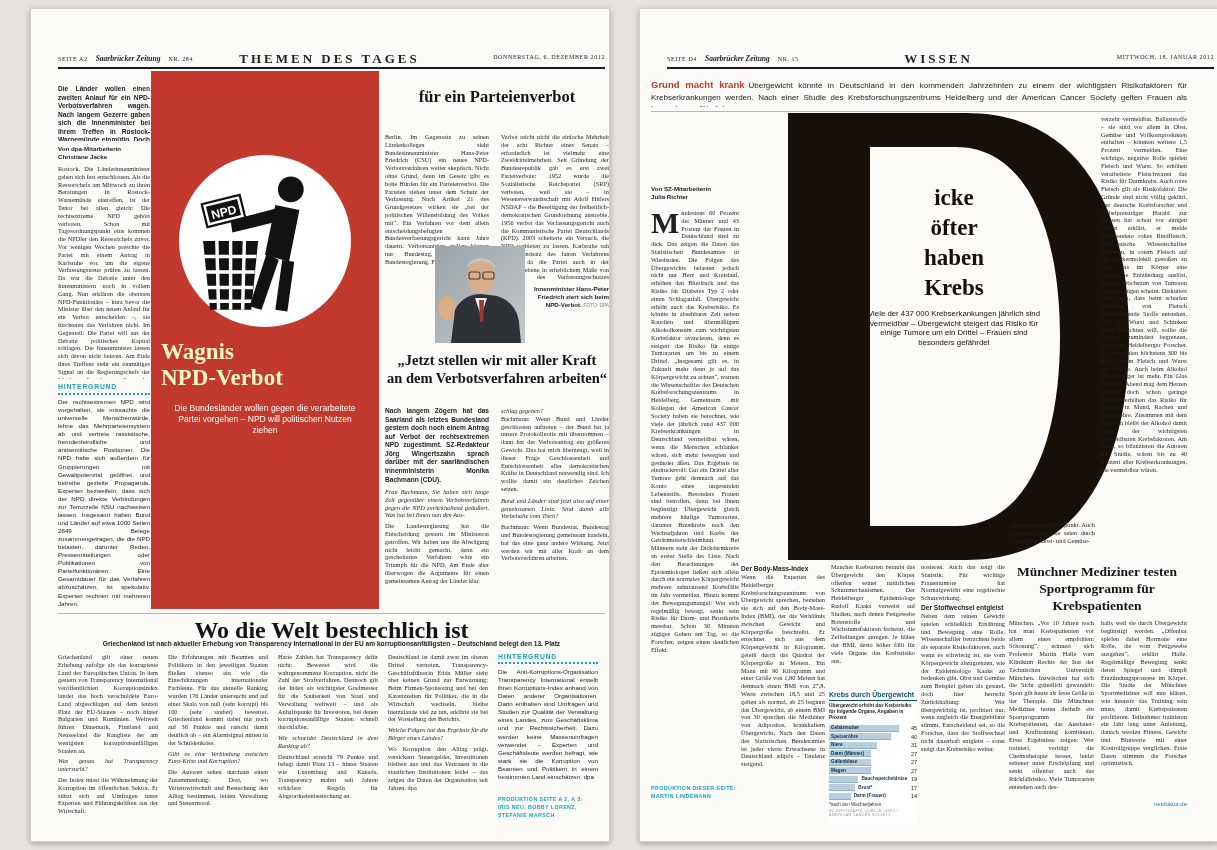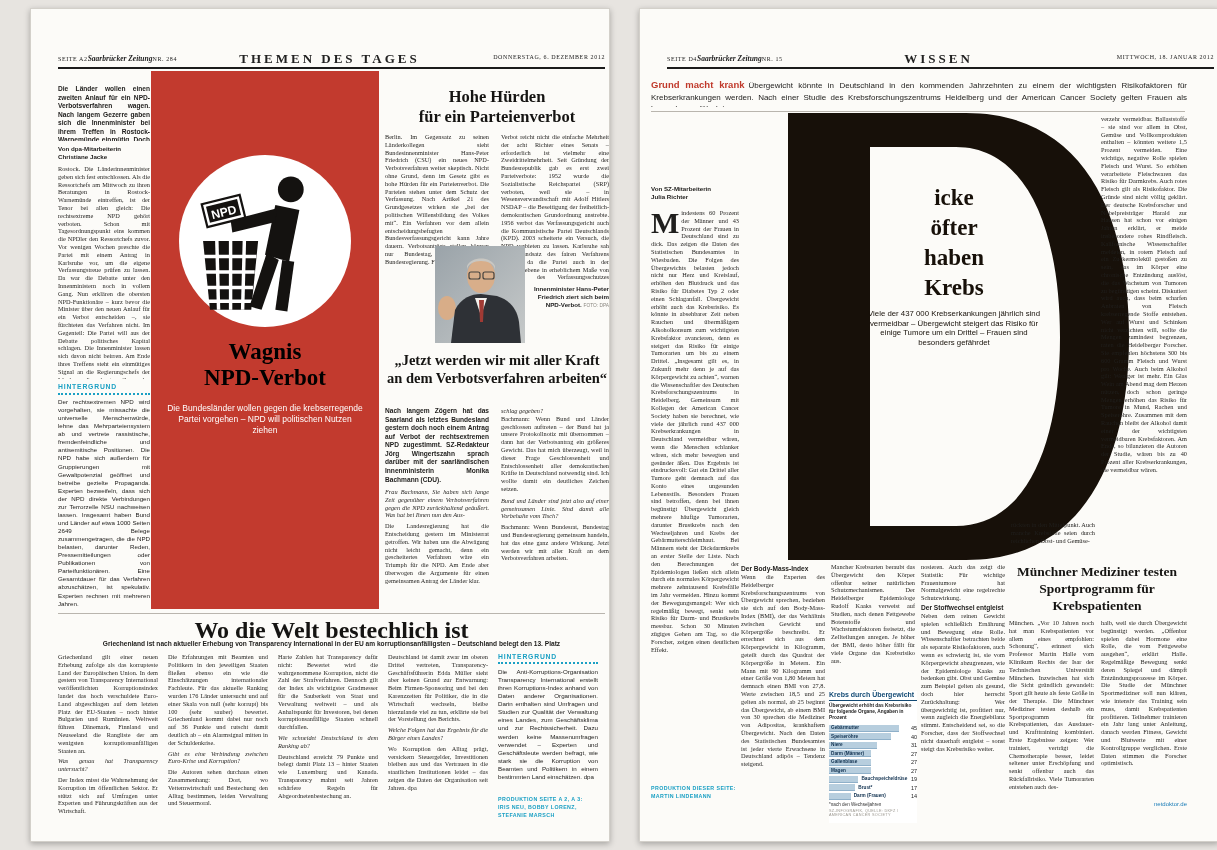--- a/index.html
+++ b/index.html
@@ -9,37 +9,37 @@
         border:1px solid #d3d0ca;box-shadow:0 2px 6px rgba(0,0,0,.28);box-sizing:border-box;}
   #page-left{left:30px;} #page-right{left:639px;}
   .abs{position:absolute;}
   
   .phead{position:absolute;top:42px;left:27px;right:4px;height:16px;font-size:6px;
          letter-spacing:.6px;color:#222;}
   .phead .lft{position:absolute;left:0;top:3px;}
   .phead .rgt{position:absolute;right:0;top:3px;}
   .phead .ctr{position:absolute;left:0;right:4px;text-align:center;top:0;
               font:bold 13px "Liberation Serif",serif;letter-spacing:3px;}
-  .masthead{font:bold italic 7.5px "Liberation Serif",serif;letter-spacing:0;margin:0 0;}
+  .masthead{font:bold italic 7.5px "Liberation Serif",serif;letter-spacing:0;margin:0 8px;}
   .hrule{position:absolute;height:1.5px;background:#1b1b1b;left:27px;right:4px;}
   .grule{position:absolute;height:1px;background:#b9b5ae;left:27px;right:4px;}
   
   .bt{font:6.3px/1.24 "Liberation Serif",serif;text-align:justify;overflow:hidden;
       color:#201f1d;}
   .sans{font-family:"Liberation Sans",sans-serif;}
   .intro{font:bold 6.6px/1.3 "Liberation Sans",sans-serif;text-align:justify;overflow:hidden;}
   .byline{font:bold 6.2px/1.35 "Liberation Sans",sans-serif;}
   .ital{font-style:italic;}
   .hint-label{font:bold 6.8px "Liberation Sans",sans-serif;color:#1ba0c4;letter-spacing:.8px;}
   .hint-dots{border-top:2px dotted #1ba0c4;}
   .hint-text{font:6.2px/1.3 "Liberation Sans",sans-serif;text-align:justify;overflow:hidden;}
   .credits{font:bold 5.3px/1.5 "Liberation Sans",sans-serif;color:#1ba0c4;letter-spacing:.4px;}
   
   .poster{background:#c23a2e;}
-  .poster-title{font:bold 23px/1.12 "Liberation Serif",serif;color:#000000;text-align:center;}
+  .poster-title{font:bold 23px/1.12 "Liberation Serif",serif;color:#fef9c3;}
   .poster-sub{font:8.5px/1.3 "Liberation Sans",sans-serif;color:#fff;text-align:center;}
   
   .h-serif{font-weight:bold;font-family:"Liberation Serif",serif;text-align:center;color:#151412;}
   .caption{font:bold 6.2px/1.25 "Liberation Sans",sans-serif;text-align:right;color:#1c1c1c;}
   .fotocredit{font:4.8px "Liberation Sans",sans-serif;color:#8a8780;}
   
   .dheadline{font:600 23px/30px "Liberation Serif",serif;color:#171009;text-align:center;}
   .ddeck{font:7.8px/9.6px "Liberation Sans",sans-serif;color:#171009;text-align:center;}
   .subhead-inline{font:bold 6.6px "Liberation Sans",sans-serif;margin:2px 0 1px 0;}
   .leadline{font:8px/1.45 "Liberation Sans",sans-serif;text-align:justify;}
@@ -104,25 +104,24 @@
       <g transform="translate(26,33) rotate(-14)">
         <rect x="-12" y="-8" width="24" height="15" fill="#141210"></rect>
         <rect x="-10" y="-6" width="20" height="11" fill="none" stroke="#ffffff" stroke-width="1.4"></rect>
         <text x="0" y="2.6" font-family="Liberation Sans, sans-serif" font-size="7" font-weight="bold" fill="#ffffff" text-anchor="middle">NPD</text>
       </g>
     </svg>
     <div class="abs poster-title" style="left:10px;top:268px;width:208px;">
       <div>Wagnis</div>
       <div>NPD-Verbot</div>
     </div>
-    <div class="abs poster-sub" style="left:16px;top:332px;width:196px;">Die Bundesländer wollen gegen die krebserregende Partei vorgehen – NPD will politischen Nutzen ziehen</div>
+    <div class="abs poster-sub" style="left:16px;top:332px;width:196px;">Die Bundesländer wollen gegen die verarbeitete Partei vorgehen – NPD will politischen Nutzen ziehen</div>
   </div>
 
   <div class="abs h-serif" style="left:354px;top:78px;width:224px;font-size:16.5px;line-height:20px;">
-    <div>Hohe Hürden</div>
     <div>für ein Parteienverbot</div>
   </div>
   <div class="abs bt" style="left:354px;top:124px;width:104px;height:210px;">Berlin. Im Gegensatz zu seinen Länderkollegen sieht Bundesinnenminister Hans-Peter Friedrich (CSU) ein neues NPD-Verbotsverfahren weiter skeptisch. Nicht ohne Grund, denn im Gesetz gibt es hohe Hürden für ein Parteienverbot. Die Parteien stehen unter dem Schutz der Verfassung. Nach Artikel 21 des Grundgesetzes wirken sie „bei der politischen Willensbildung des Volkes mit“. Ein Verfahren vor dem allein entscheidungsbefugten Bundesverfassungsgericht kann Jahre dauern. Verbotsanträge stellen können nur Bundestag, Bundesrat und Bundesregierung. Für ein</div>
   <div class="abs bt" style="left:470px;top:124px;width:108px;height:148px;">Verbot reicht nicht die einfache Mehrheit der acht Richter eines Senats – erforderlich ist vielmehr eine Zweidrittelmehrheit. Seit Gründung der Bundesrepublik gab es erst zwei Parteiverbote: 1952 wurde die Sozialistische Reichspartei (SRP) verboten, weil sie – in Wesensverwandtschaft mit Adolf Hitlers NSDAP – die Beseitigung der freiheitlich-demokratischen Grundordnung anstrebte. 1956 verbot das Verfassungsgericht auch die Kommunistische Partei Deutschlands (KPD). 2003 scheiterte ein Versuch, die NPD verbieten zu lassen. Karlsruhe sah den Grundsatz des fairen Verfahrens verletzt, da die Partei auch in der Führungsebene in erheblichem Maße von V-Leuten des Verfassungsschutzes durchsetzt war.  dpa</div>
 
   <svg class="abs" style="left:404px;top:237px;" width="90" height="97" viewBox="0 0 90 97">
     <defs>
         <linearGradient id="pbg" x1="0" y1="0" x2="1" y2="1">
       <stop offset="0" stop-color="#9aa3a9"></stop>
           <stop offset="1" stop-color="#c6c9c9"></stop>
@@ -137,21 +136,21 @@
     <path d="M32,24 C33,12 59,12 60,24 L60,20 C56,10 36,10 32,20 Z" fill="#c9c7c2"></path>
     <rect x="34" y="26" width="11" height="7" rx="2" fill="none" stroke="#44423e" stroke-width="1.2"></rect>
     <rect x="48" y="26" width="11" height="7" rx="2" fill="none" stroke="#44423e" stroke-width="1.2"></rect>
   </svg>
   <div class="abs caption" style="left:494px;top:276px;width:84px;">
     <span>Innenminister Hans-Peter Friedrich ziert sich beim NPD-Verbot.</span>
     <span class="fotocredit">FOTO: DPA</span>
   </div>
 
   <div class="abs h-serif" style="left:354px;top:342px;width:224px;font-size:14.5px;line-height:18px;">
-    <div>„Jetzt werden wir mit aller Kraft</div>
+    <div>„Jetzt stellen wir mit aller Kraft</div>
     <div>an dem Verbotsverfahren arbeiten“</div>
   </div>
   <div class="abs" style="left:354px;top:398px;width:104px;height:196px;overflow:hidden;">
     <div class="intro">Nach langem Zögern hat das Saarland als letztes Bundesland gestern doch noch einem Antrag auf Verbot der rechtsextremen NPD zugestimmt. SZ-Redakteur Jörg Wingertszahn sprach darüber mit der saarländischen Innenministerin Monika Bachmann (CDU).</div>
     <div class="bt ital" style="margin-top:4px;">Frau Bachmann, Sie haben sich lange Zeit gegenüber einem Verbotsverfahren gegen die NPD zurückhaltend geäußert. Was hat bei Ihnen nun den Aus-</div>
     <div class="bt" style="margin-top:3px;">Die Landesregierung hat die Entscheidung gestern im Ministerrat getroffen. Wir haben uns die Abwägung nicht leicht gemacht, denn ein gescheitertes Verfahren wäre ein Triumph für die NPD. Am Ende aber überwogen die Argumente für einen gemeinsamen Antrag der Länder klar.</div>
   </div>
   <div class="abs" style="left:470px;top:398px;width:108px;height:196px;overflow:hidden;">
     <div class="bt ital">schlag gegeben?</div>
     <div class="bt">Bachmann: Wenn Bund und Länder geschlossen auftreten – der Bund hat ja unsere Protokollnotiz mit übernommen – dann hat der Verbotsantrag ein größeres Gewicht. Das hat mich überzeugt, weil in dieser Frage Geschlossenheit und Entschlossenheit aller demokratischen Kräfte in Deutschland notwendig sind. Ich wollte damit ein deutliches Zeichen setzen.</div>

